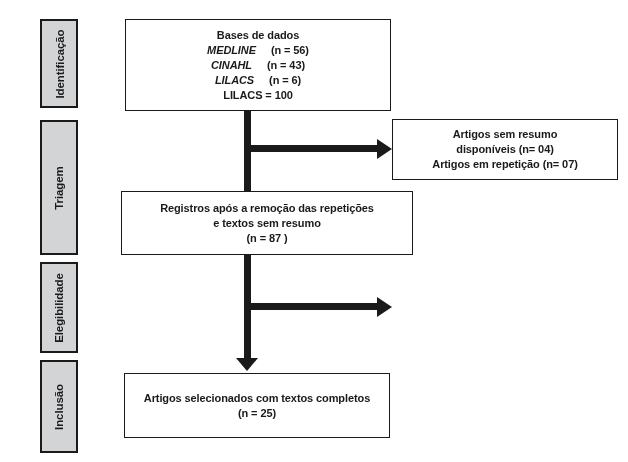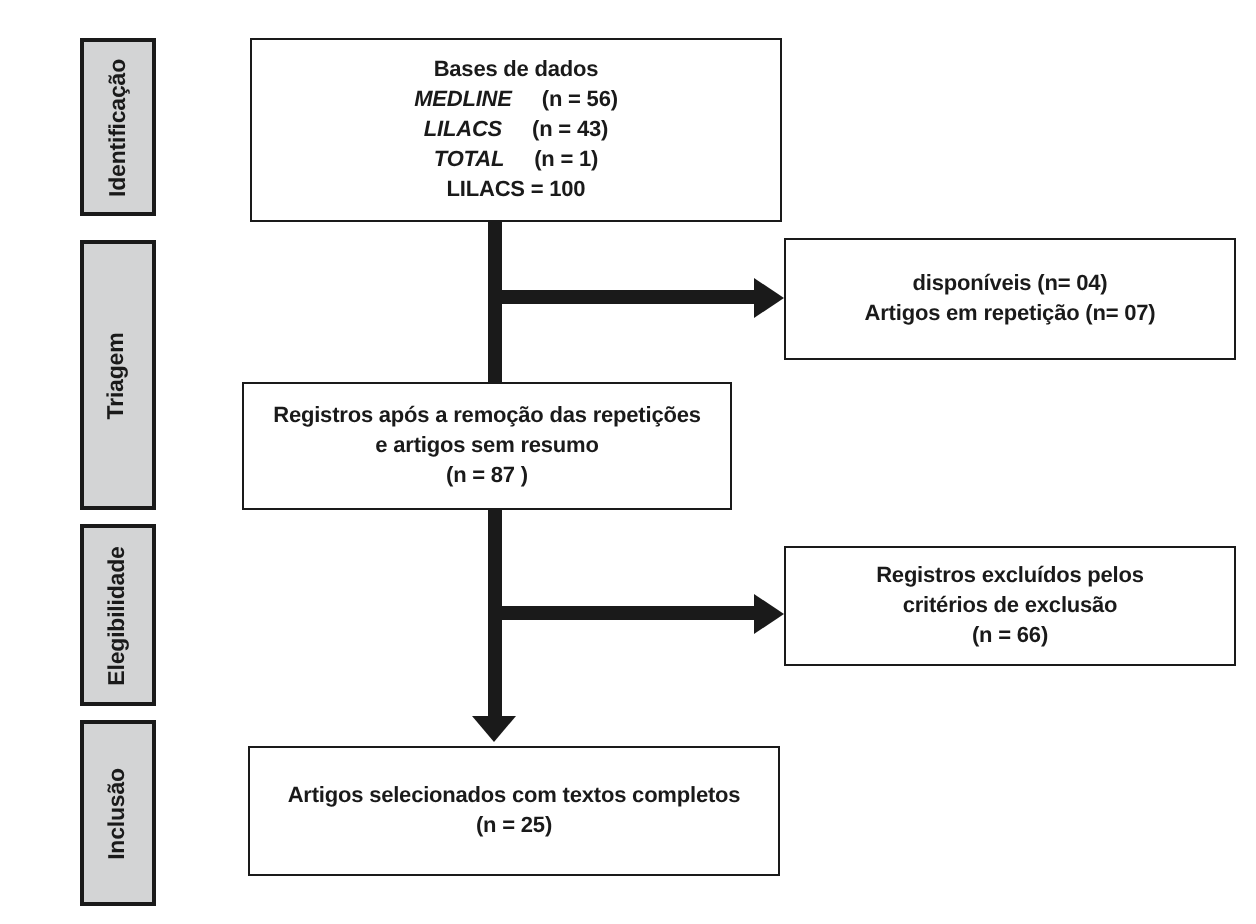--- a/index.html
+++ b/index.html
@@ -60,21 +60,21 @@
     border-top: 13px solid #1a1a1a;
   }
   
   .stage-1 { left: 40px; top: 19px;  width: 38px; height: 89px; }
   .stage-2 { left: 40px; top: 120px; width: 38px; height: 135px; }
   .stage-3 { left: 40px; top: 262px; width: 38px; height: 91px; }
   .stage-4 { left: 40px; top: 360px; width: 38px; height: 93px; }
   
   .box-databases { left: 125px; top: 19px;  width: 266px; height: 92px; }
   .box-excl-1    { left: 392px; top: 119px; width: 226px; height: 61px; }
-  .box-screen    { left: 121px; top: 191px; width: 245px; height: 64px; }
+  .box-screen    { left: 121px; top: 191px; width: 292px; height: 64px; }
   .box-excl-2    { left: 392px; top: 273px; width: 226px; height: 60px; }
   .box-included  { left: 124px; top: 373px; width: 266px; height: 65px; }
   
   .vline-1 { left: 244px; top: 111px; width: 7px; height: 80px; }
   .hline-1 { left: 247px; top: 145px; width: 130px; height: 7px; }
   .head-1  { left: 377px; top: 139px; }
   .vline-2 { left: 244px; top: 255px; width: 7px; height: 103px; }
   .head-2  { left: 236px; top: 358px; }
   .hline-2 { left: 247px; top: 303px; width: 130px; height: 7px; }
   .head-3  { left: 377px; top: 297px; }
@@ -96,44 +96,40 @@
   <div class="stage stage-4">
     <span class="stage-label">Inclusão</span>
   </div>
 
   <div class="box box-databases">
     <div>Bases de dados</div>
     <div>
       <span class="it">MEDLINE</span><span class="cnt">(n = 56)</span>
     </div>
     <div>
-      <span class="it">LILACS</span><span class="cnt">(n = 43)</span>
+      <span class="it">CINAHL</span><span class="cnt">(n = 43)</span>
     </div>
     <div>
-      <span class="it">TOTAL</span><span class="cnt">(n = 1)</span>
+      <span class="it">LILACS</span><span class="cnt">(n = 6)</span>
     </div>
     <div>LILACS = 100</div>
   </div>
 
   <div class="box box-excl-1">
+    <div>Artigos sem resumo</div>
     <div>disponíveis (n= 04)</div>
     <div>Artigos em repetição (n= 07)</div>
   </div>
 
   <div class="box box-screen">
     <div>Registros após a remoção das repetições</div>
-    <div>e artigos sem resumo</div>
+    <div>e textos sem resumo</div>
     <div>(n = 87 )</div>
   </div>
 
-  <div class="box box-excl-2">
-    <div>Registros excluídos pelos</div>
-    <div>critérios de exclusão</div>
-    <div>(n = 66)</div>
-  </div>
 
   <div class="box box-included">
     <div>Artigos selecionados com textos completos</div>
     <div>(n = 25)</div>
   </div>
 
   <div class="vbar vline-1"></div>
   <div class="hbar hline-1"></div>
   <div class="head-right head-1"></div>
 

